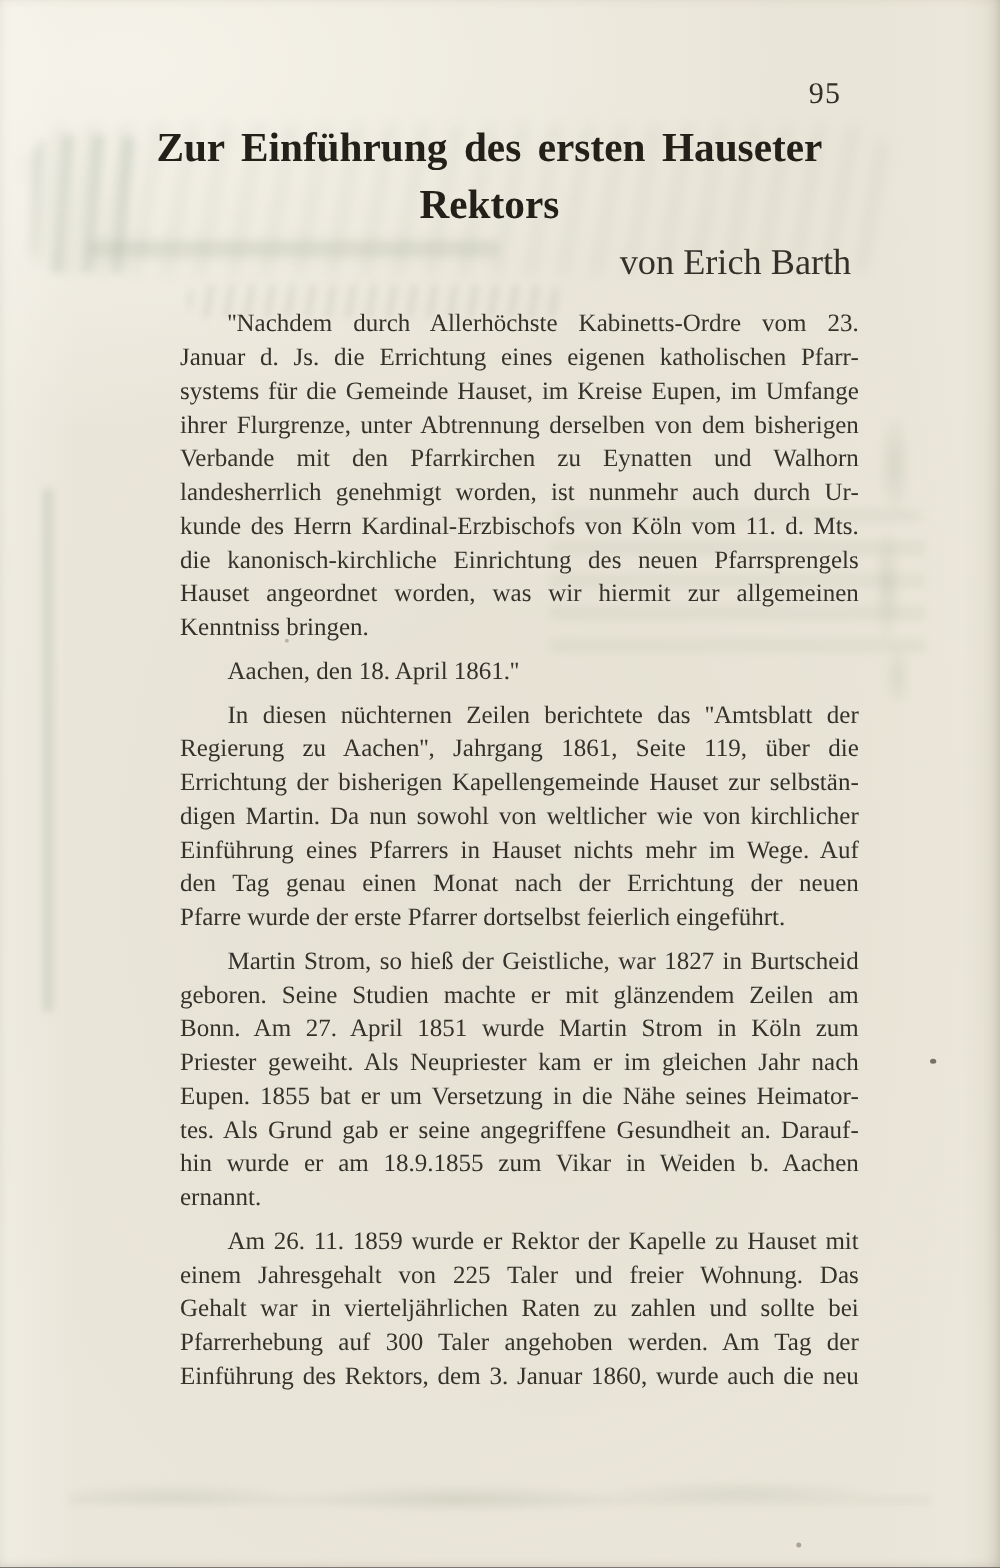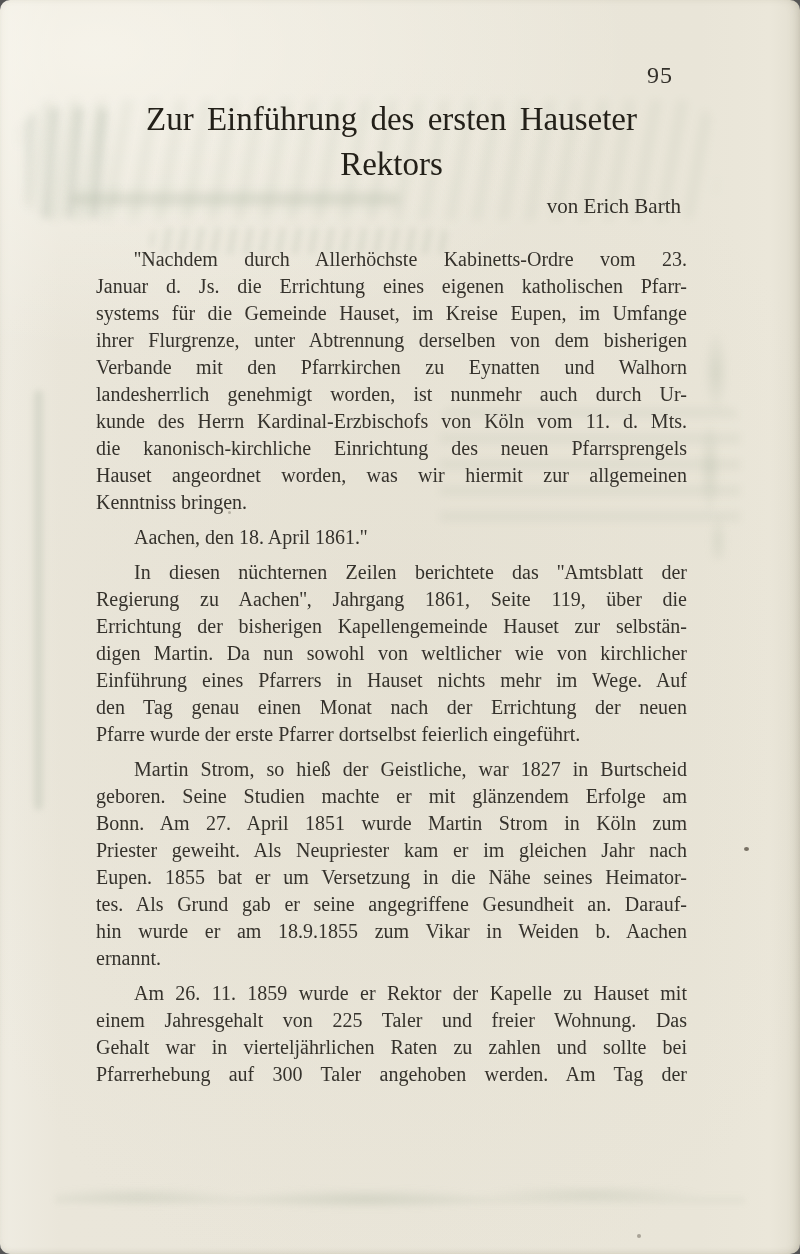--- a/index.html
+++ b/index.html
@@ -16,21 +16,20 @@
     background:
       radial-gradient(ellipse 900px 500px at 12% 4%, rgba(255,253,246,0.55), rgba(255,253,246,0) 60%),
       radial-gradient(ellipse 700px 900px at 50% 55%, rgba(221,216,200,0.35), rgba(221,216,200,0) 70%),
       linear-gradient(90deg, #efece2 0px, #eae6da 60px, #e9e5d8 700px, #ebe7da 770px, #e2ded0 800px);
     box-shadow:
       inset -7px 0 12px -7px rgba(110,104,82,0.35),
       inset 4px 0 10px -6px rgba(170,164,140,0.25),
       inset 0 -5px 10px -7px rgba(120,114,92,0.2);
     font-family: "Liberation Serif", "DejaVu Serif", serif;
     color: #35322c;
-    border-radius: 10px;
   }
 
   
   .artifact { position: absolute; pointer-events: none; }
   .bleed-gothic-title {
     left: 18px; top: 100px; width: 700px; height: 120px;
     background:
       repeating-linear-gradient(100deg,
         rgba(164,176,156,0.30) 0px, rgba(164,176,156,0.30) 9px,
         rgba(164,176,156,0) 9px, rgba(164,176,156,0) 26px);
@@ -121,51 +120,52 @@
     left: 96px;
     right: 113px;
     top: 0;
   }
   .title-block {
     position: absolute;
     top: 97px;
     left: 0;
     right: 0;
     text-align: center;
-    font-weight: normal;
+    font-weight: bold;
     font-size: 33px;
     line-height: 45px;
     word-spacing: 5px;
     color: #232019;
   }
   .byline {
     position: absolute;
     top: 194px;
     left: 0;
     right: 6px;
     text-align: right;
-    font-size: 21px;
+    font-size: 29px;
     color: #33302a;
   }
   .article-body {
     position: absolute;
     top: 246px;
     left: 0;
     right: 0;
     font-size: 20px;
   }
   .para { margin: 0; }
   .para + .para { margin-top: 8px; }
   .line {
     height: 27px;
     line-height: 27px;
     text-align: justify;
     text-align-last: justify;
     white-space: nowrap;
     color: #35322c;
+    margin-left: 48px;
   }
   .line.first { text-indent: 38px; }
   .line.final { text-align-last: left; white-space: normal; }
 </style>
 </head>
 <body>
 
 <div class="sheet">
 
   <div class="artifact bleed-gothic-title"></div>
@@ -211,30 +211,31 @@
           <div class="line first">In diesen nüchternen Zeilen berichtete das ''Amtsblatt der</div>
           <div class="line">Regierung zu Aachen'', Jahrgang 1861, Seite 119, über die</div>
           <div class="line">Errichtung der bisherigen Kapellengemeinde Hauset zur selbstän-</div>
           <div class="line">digen Martin. Da nun sowohl von weltlicher wie von kirchlicher</div>
           <div class="line">Einführung eines Pfarrers in Hauset nichts mehr im Wege. Auf</div>
           <div class="line">den Tag genau einen Monat nach der Errichtung der neuen</div>
           <div class="line final">Pfarre wurde der erste Pfarrer dortselbst feierlich eingeführt.</div>
         </div>
         <div class="para">
           <div class="line first">Martin Strom, so hieß der Geistliche, war 1827 in Burtscheid</div>
-          <div class="line">geboren. Seine Studien machte er mit glänzendem Erfolge am</div>
+          <div class="line">geboren. Seine Studien machte er mit glänzendem Zeilen am</div>
           <div class="line">Bonn. Am 27. April 1851 wurde Martin Strom in Köln zum</div>
           <div class="line">Priester geweiht. Als Neupriester kam er im gleichen Jahr nach</div>
           <div class="line">Eupen. 1855 bat er um Versetzung in die Nähe seines Heimator-</div>
           <div class="line">tes. Als Grund gab er seine angegriffene Gesundheit an. Darauf-</div>
           <div class="line">hin wurde er am 18.9.1855 zum Vikar in Weiden b. Aachen</div>
           <div class="line final">ernannt.</div>
         </div>
         <div class="para">
           <div class="line first">Am 26. 11. 1859 wurde er Rektor der Kapelle zu Hauset mit</div>
           <div class="line">einem Jahresgehalt von 225 Taler und freier Wohnung. Das</div>
           <div class="line">Gehalt war in vierteljährlichen Raten zu zahlen und sollte bei</div>
           <div class="line">Pfarrerhebung auf 300 Taler angehoben werden. Am Tag der</div>
+          <div class="line">Einführung des Rektors, dem 3. Januar 1860, wurde auch die neu</div>
         </div>
       </div>
   </div>
 
 </div>
 
 </body></html>

